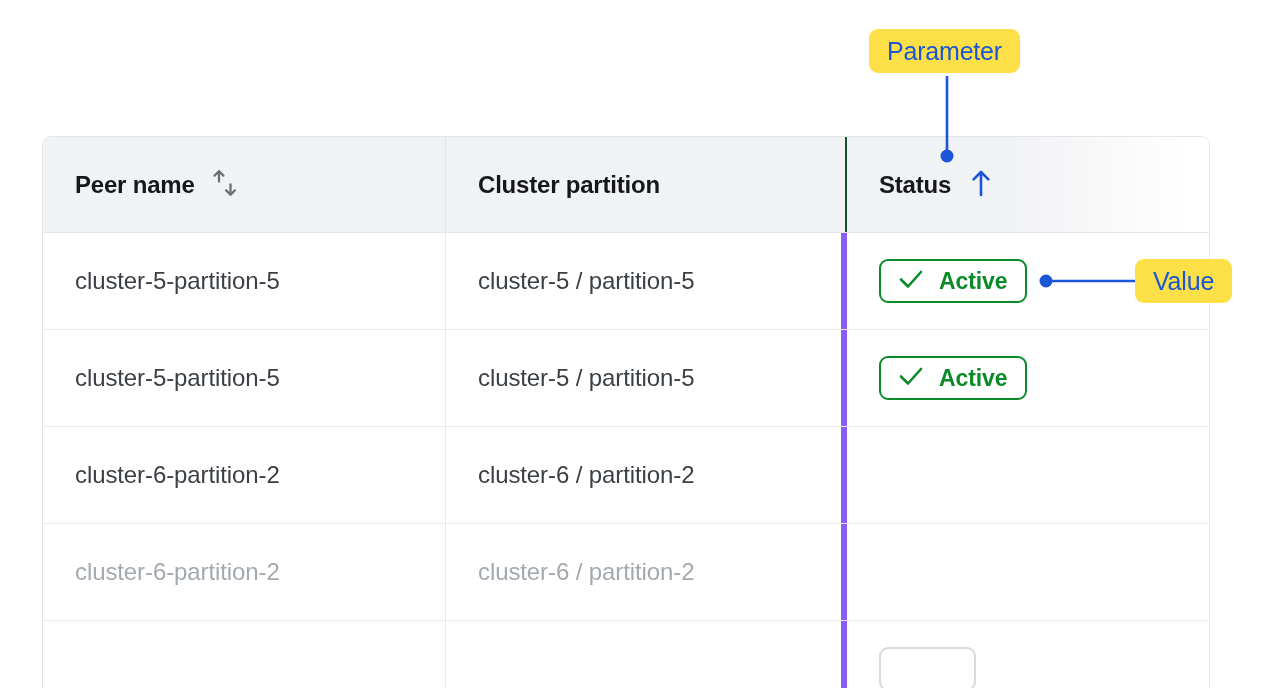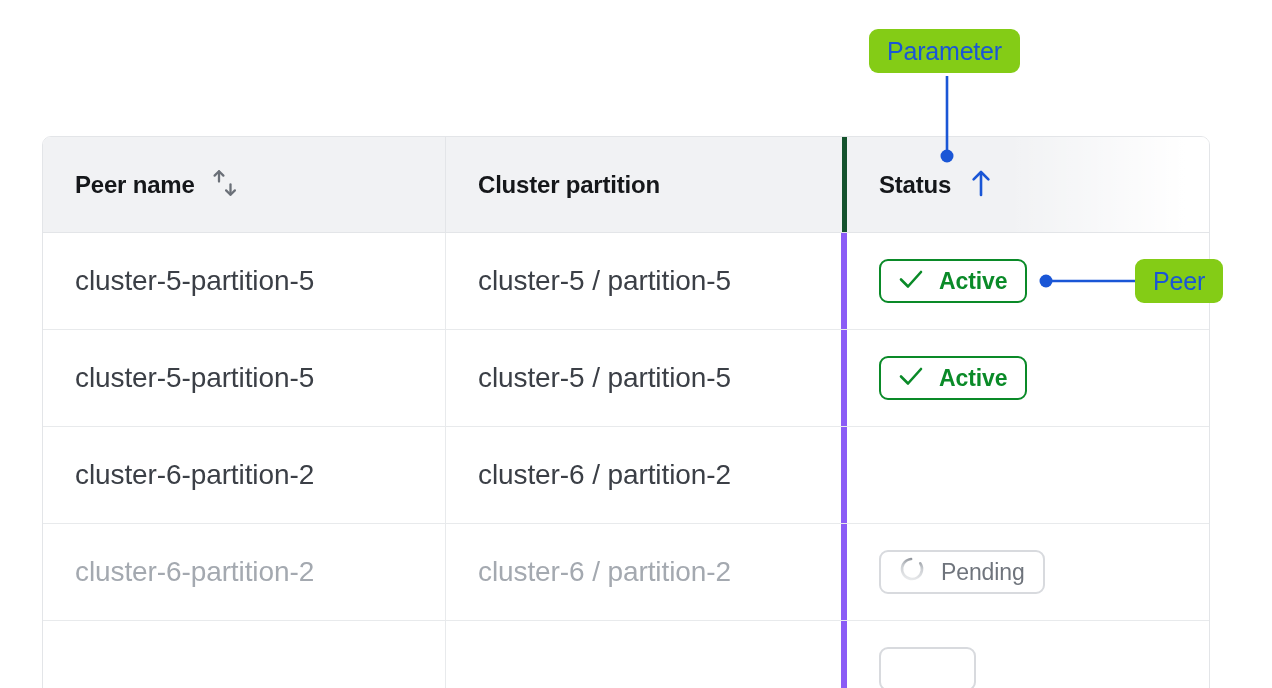--- a/index.html
+++ b/index.html
@@ -47,21 +47,21 @@
   .th {
     display: flex;
     align-items: center;
     gap: 16px;
     padding: 0 32px;
     box-sizing: border-box;
     position: relative;
     z-index: 1;
   }
   .th-peer     { width: 403px; border-right: 1px solid #e3e5e8; }
-  .th-cluster  { width: 401px; border-right: 5px solid #14532d; }
+  .th-cluster  { width: 401px; border-right: 2px solid #14532d; }
   .th-status   { flex: 1; }
 
   .th-label {
     font-size: 24px;
     font-weight: bold;
     color: #15171a;
     letter-spacing: -0.2px;
     white-space: nowrap;
   }
 
@@ -89,21 +89,21 @@
     display: flex;
     align-items: center;
     padding: 0 32px;
     box-sizing: border-box;
   }
   .td-peer    { width: 403px; border-right: 1px solid #e8eaec; }
   .td-cluster { width: 401px; border-right: 6px solid #8b5cf6; }
   .td-status  { flex: 1; }
 
   .cell-text {
-    font-size: 28px;
+    font-size: 24px;
     color: #3b3f46;
     letter-spacing: -0.1px;
     white-space: nowrap;
   }
   .tr.dim .cell-text { color: #a4a9b0; }
 
   
   .badge {
     display: inline-flex;
     align-items: center;
@@ -137,21 +137,21 @@
     pointer-events: none;
     z-index: 5;
   }
 
   
   .anno-badge {
     position: absolute;
     display: inline-flex;
     align-items: center;
     justify-content: center;
-    background: #84cc16;
+    background: #fde047;
     color: #1a56d6;
     font-size: 25px;
     border-radius: 9px;
     padding: 0 18px;
     height: 44px;
     letter-spacing: -0.2px;
     white-space: nowrap;
     z-index: 20;
     text-align: right;
   }
@@ -254,37 +254,20 @@
         </div>
       </div>
 
       <div class="tr dim">
         <div class="td td-peer">
           <span class="cell-text">cluster-6-partition-2</span>
         </div>
         <div class="td td-cluster">
           <span class="cell-text">cluster-6 / partition-2</span>
         </div>
-        <div class="td td-status">
-          <span class="badge badge-pending">
-            <span class="spinner-icon">
-              <svg width="26" height="26" viewBox="0 0 26 26" fill="none">
-                <defs>
-                  <linearGradient id="spinGray" x1="0" y1="1" x2="1" y2="0">
-                    <stop offset="0%" stop-color="#9aa0a8" stop-opacity="0.15"></stop>
-                    <stop offset="55%" stop-color="#9aa0a8" stop-opacity="0.5"></stop>
-                    <stop offset="100%" stop-color="#6f747c" stop-opacity="1"></stop>
-                  </linearGradient>
-                </defs>
-                <circle cx="13" cy="13" r="10" stroke="url(#spinGray)" stroke-width="2.6" fill="none" stroke-linecap="round" stroke-dasharray="52 12" transform="rotate(-35 13 13)"></circle>
-              </svg>
-            </span>
-            <span class="badge-text">Pending</span>
-          </span>
-        </div>
       </div>
 
       <div class="tr">
         <div class="td td-peer"></div>
         <div class="td td-cluster"></div>
         <div class="td td-status">
           <span class="badge badge-pending">
             <span class="badge-text">&nbsp;&nbsp;&nbsp;&nbsp;&nbsp;&nbsp;&nbsp;&nbsp;&nbsp;</span>
           </span>
         </div>
@@ -299,13 +282,13 @@
 <svg class="anno-svg">
 
   <line x1="947" y1="76" x2="947" y2="152" stroke="#1a56d6" stroke-width="2.6"></line>
   <circle cx="947" cy="156" r="6.5" fill="#1a56d6"></circle>
 
   <circle cx="1046" cy="281" r="6.5" fill="#1a56d6"></circle>
   <line x1="1046" y1="281" x2="1137" y2="281" stroke="#1a56d6" stroke-width="2.6"></line>
 </svg>
 
 <div class="anno-badge" id="anno-parameter">Parameter</div>
-<div class="anno-badge" id="anno-value">Peer</div>
+<div class="anno-badge" id="anno-value">Value</div>
 
 </body></html>

